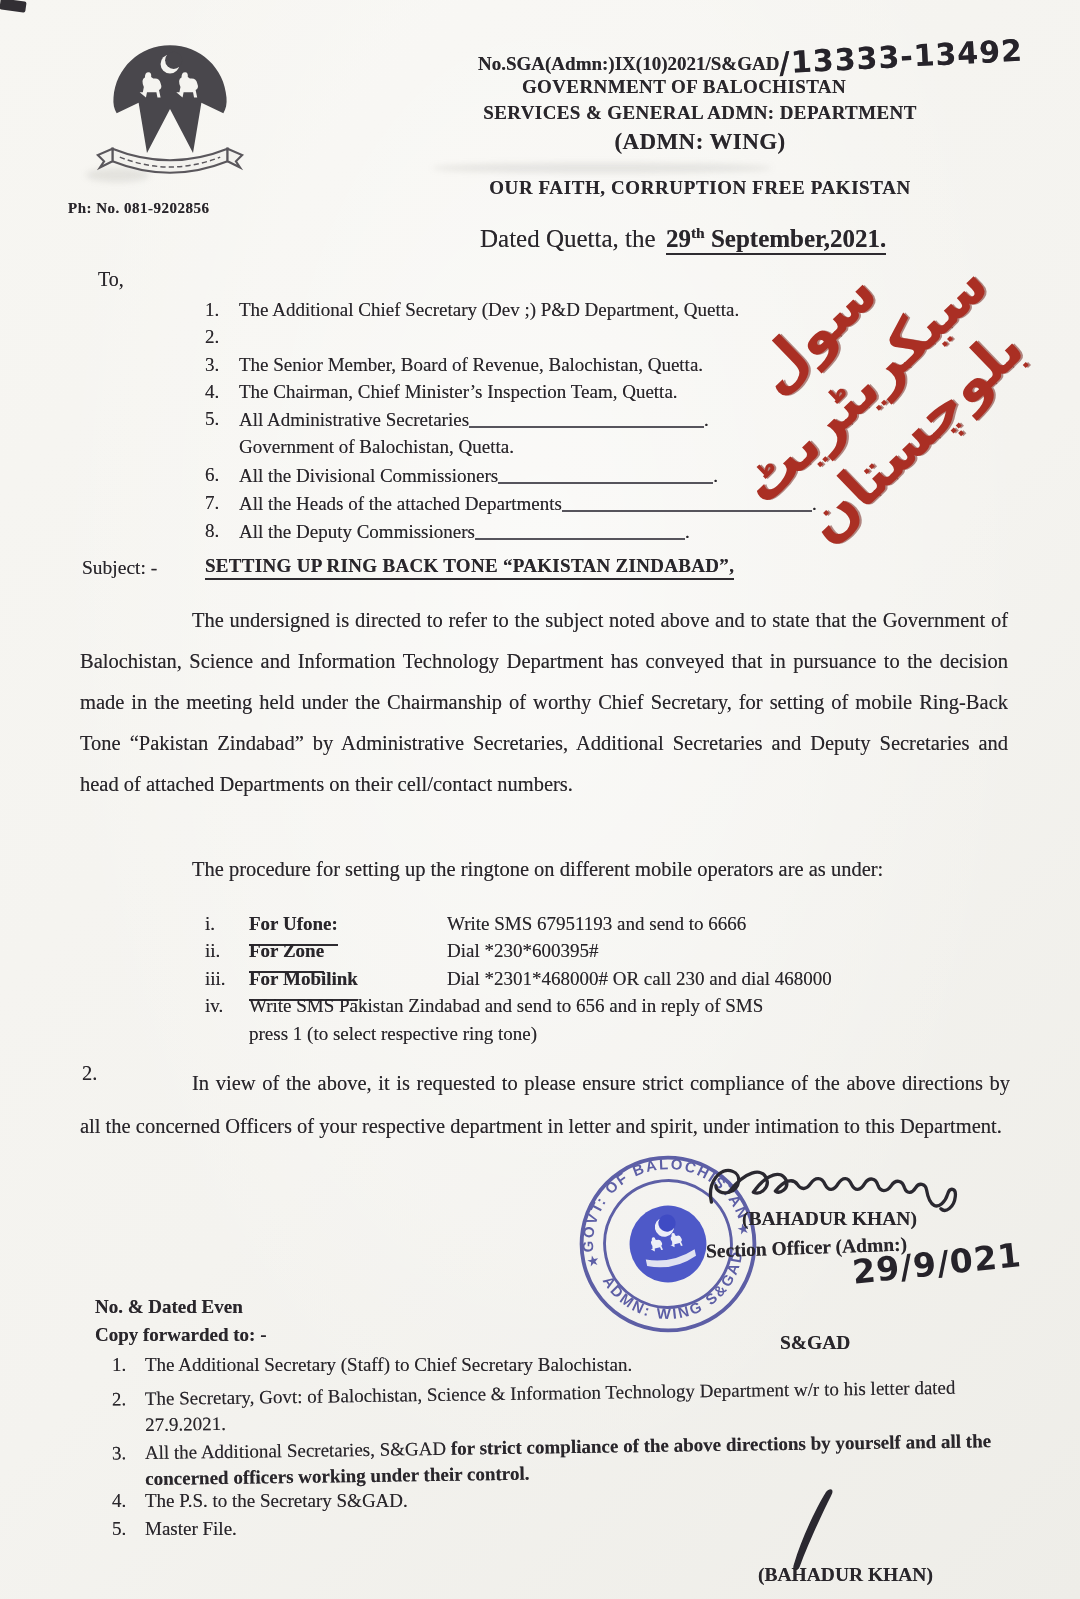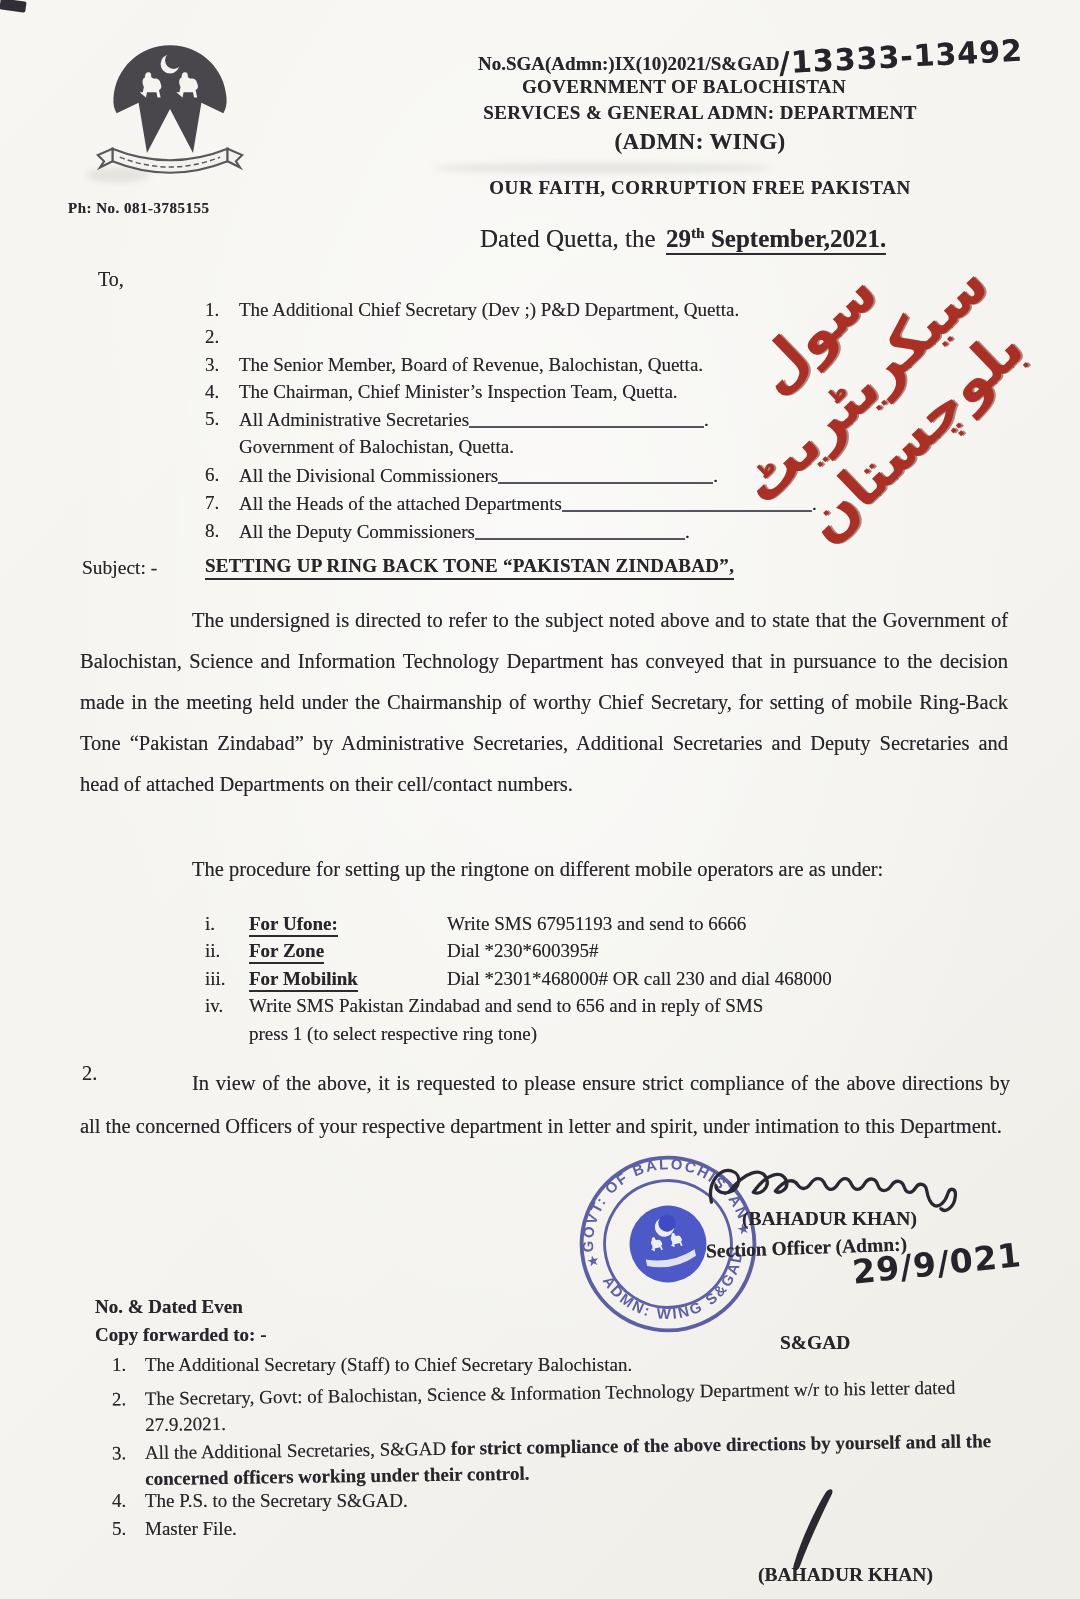--- a/index.html
+++ b/index.html
@@ -15,21 +15,21 @@
   .ink{text-shadow:0 0 .6px rgba(41,38,43,.55);}
   .ctr{text-align:center;}
   .u2{border-bottom:2px solid #2e2b30;padding-bottom:1px;}
   .hand{font-family:"DejaVu Sans",sans-serif;font-weight:bold;color:#26232a;letter-spacing:1px;}
   .blank{display:inline-block;height:1em;border-bottom:2px solid #56545c;transform:translateY(2px);}
   .addr-row{display:flex;font-size:19px;line-height:27.3px;}
   .addr-num{width:34px;flex:0 0 34px;}
   .op-row{display:flex;font-size:19px;line-height:27.4px;}
   .op-num{flex:0 0 44px;}
   .op-name{flex:0 0 198px;font-weight:bold;}
-  .op-name .nm{border-bottom:2px solid #2e2b30;padding-bottom:1px;}
+  .op-name .nm{border-bottom:2px solid #2e2b30;padding-bottom:10px;}
   .op-proc{width:558px;}
   .copy-row{display:flex;font-size:19px;line-height:26px;margin-bottom:2px;}
   .copy-num{flex:0 0 33px;}
   .copy-text{width:885px;}
   .para{font-size:20.5px;text-align:justify;}
   .smudge{background:rgba(115,110,104,.14);filter:blur(3px);border-radius:50%;}
   .red-stamp{
     direction:rtl;text-align:center;
     font-family:"DejaVu Sans",sans-serif;font-weight:bold;
     color:#a01408;opacity:.88;
@@ -57,21 +57,21 @@
     <circle cx="75" cy="21" r="9" fill="#f5f4f0"></circle>
     <circle cx="78.5" cy="17.5" r="8.2" fill="#49474c"></circle>
     <use href="#camel" transform="translate(44,26)" fill="#f5f4f0"></use>
     <use href="#camel" transform="translate(79,26)" fill="#f5f4f0"></use>
     <path d="M20 102 Q75 124 130 102 L130 114 Q75 136 20 114 Z" fill="#f3f2ee" stroke="#5a575c" stroke-width="2"></path>
     <path d="M20 102 L6 108 L12 114 L8 120 L20 114 Z" fill="#f3f2ee" stroke="#5a575c" stroke-width="2"></path>
     <path d="M130 102 L144 108 L138 114 L142 120 L130 114 Z" fill="#f3f2ee" stroke="#5a575c" stroke-width="2"></path>
     <path d="M27 110 Q75 129 123 110" fill="none" stroke="#5a575c" stroke-width="1.4" stroke-dasharray="5 3"></path>
   </svg>
 
-  <div class="abs b ink" style="left:68px;top:200px;font-size:15px;letter-spacing:.5px;">Ph: No. 081-3785155</div>
+  <div class="abs b ink" style="left:68px;top:200px;font-size:15px;letter-spacing:.5px;">Ph: No. 081-9202856</div>
 
   <div class="abs ink" style="left:478px;top:42px;white-space:nowrap;">
     <span class="b" style="font-size:19px;">No.SGA(Admn:)IX(10)2021/S&amp;GAD</span><span class="hand" style="font-size:30px;display:inline-block;transform:rotate(-3deg) translateY(-3px);">/13333-13492</span>
   </div>
 
   <div class="abs b ctr ink" style="left:394px;top:76px;width:580px;font-size:19px;letter-spacing:.4px;">GOVERNMENT OF BALOCHISTAN</div>
   <div class="abs b ctr ink" style="left:410px;top:102px;width:580px;font-size:19px;letter-spacing:.4px;">SERVICES &amp; GENERAL ADMN: DEPARTMENT</div>
   <div class="abs b ctr ink" style="left:410px;top:129px;width:580px;font-size:23px;letter-spacing:.4px;">(ADMN: WING)</div>
   <div class="abs b ctr ink" style="left:410px;top:177px;width:580px;font-size:19px;letter-spacing:.6px;">OUR FAITH, CORRUPTION FREE PAKISTAN</div>
 

